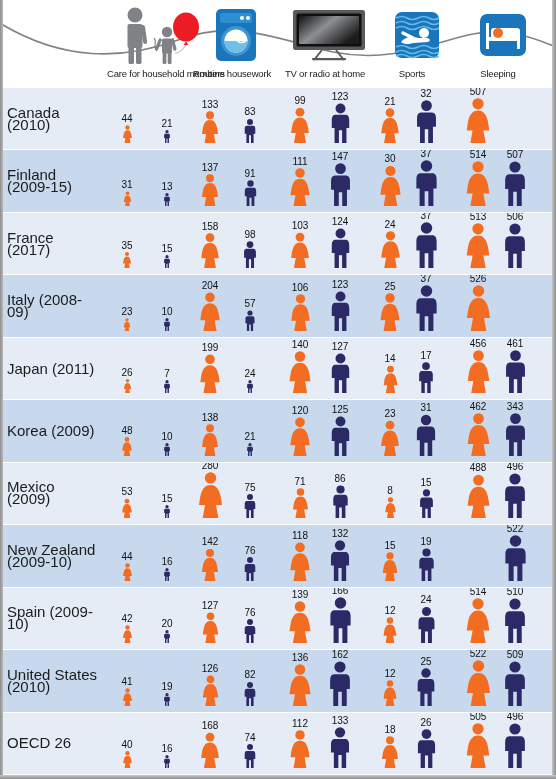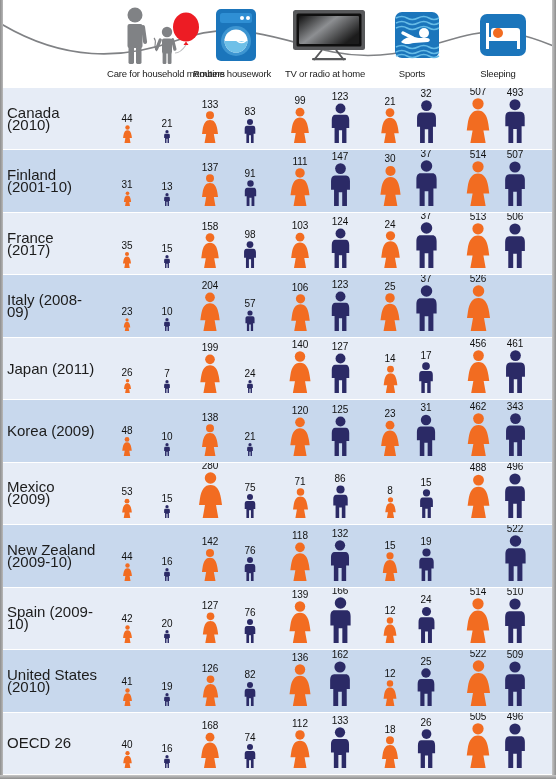--- a/index.html
+++ b/index.html
@@ -283,32 +283,23 @@
         </div>
         <div class="fig" style="left: 455px;">
           <span class="val">507</span>
           <svg width="28" height="45" viewBox="0 0 62 100" preserveAspectRatio="xMidYMax meet">
             <g class="f-female">
               <circle cx="31" cy="13" r="12.5"></circle>
               <path d="M31 28 C 18 28, 11 38, 8 58 L 6 72 L 19 72 L 14 100 L 48 100 L 43 72 L 56 72 L 54 58 C 51 38, 44 28, 31 28 Z"></path>
             </g>
           </svg>
         </div>
-        <div class="fig" style="left: 492px;">
-          <span class="val">493</span>
-          <svg width="26" height="44" viewBox="0 0 58 100" preserveAspectRatio="xMidYMax meet">
-            <g class="f-male">
-              <circle cx="29" cy="13" r="12.5"></circle>
-              <path d="M16 29 C 10 29, 7 34, 7 42 L 7 62 L 14 62 L 14 100 L 25 100 L 25 68 L 33 68 L 33 100 L 44 100 L 44 62 L 51 62 L 51 42 C 51 34, 48 29, 42 29 Z"></path>
-            </g>
-          </svg>
-        </div>
       </div>
       <div class="row even" style="height: 62.4545px;">
-        <div class="country">Finland (2001-10)</div>
+        <div class="country">Finland (2009-15)</div>
         <div class="fig" style="left: 104px;">
           <span class="val">31</span>
           <svg width="9" height="15" viewBox="0 0 62 100" preserveAspectRatio="xMidYMax meet">
             <g class="f-female">
               <circle cx="31" cy="13" r="12.5"></circle>
               <path d="M31 28 C 18 28, 11 38, 8 58 L 6 72 L 19 72 L 14 100 L 48 100 L 43 72 L 56 72 L 54 58 C 51 38, 44 28, 31 28 Z"></path>
             </g>
           </svg>
         </div>
         <div class="fig" style="left: 144px;">

